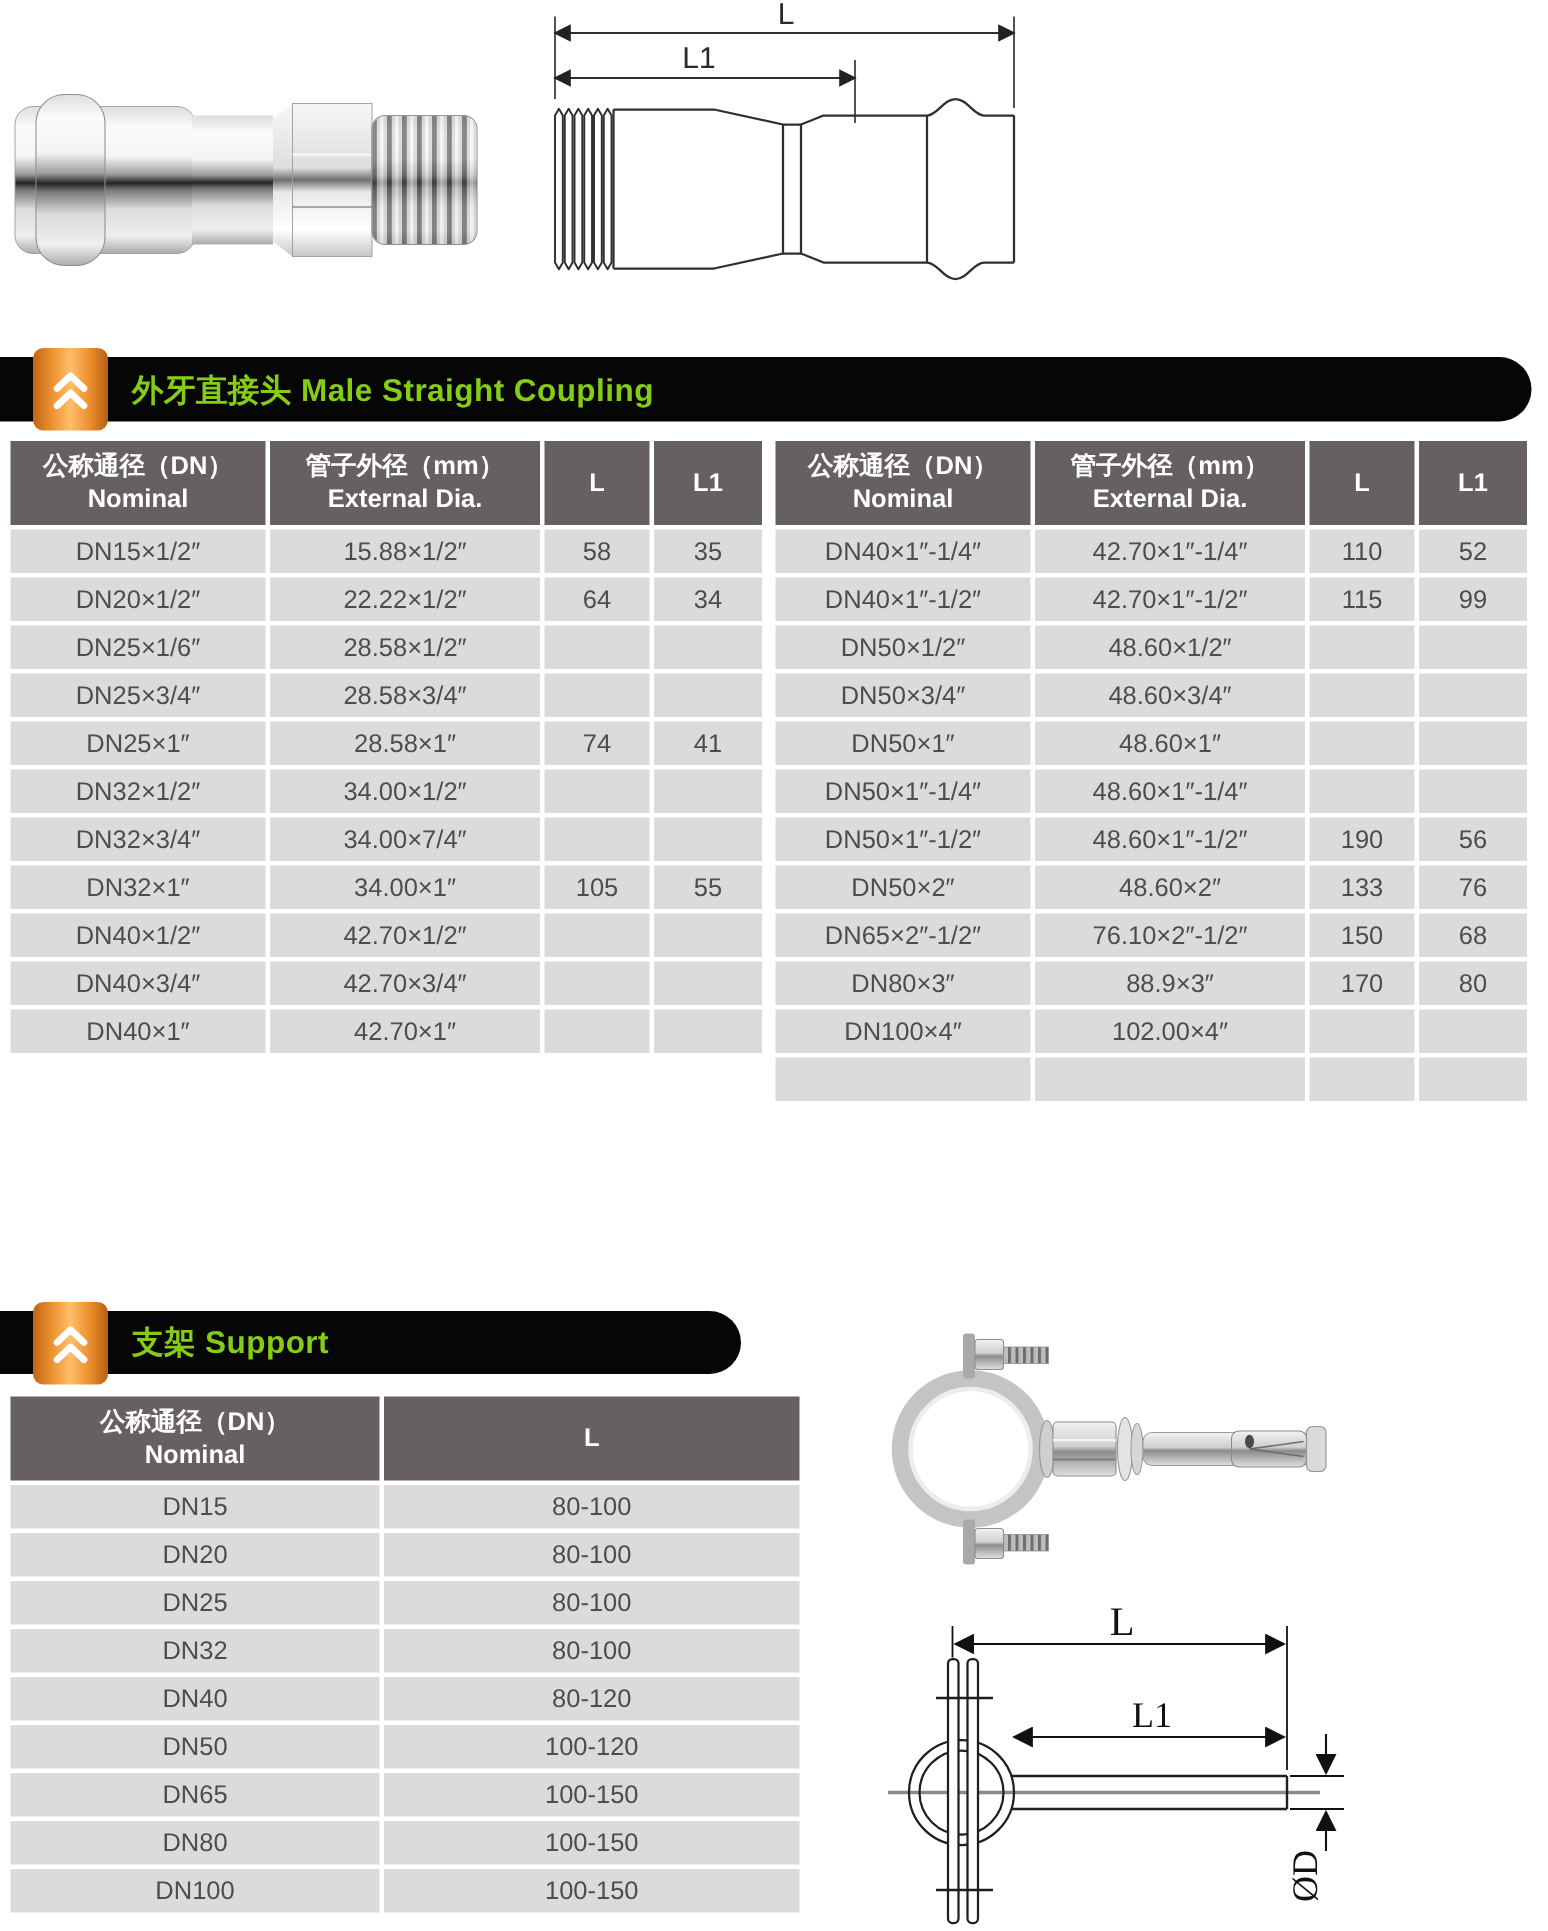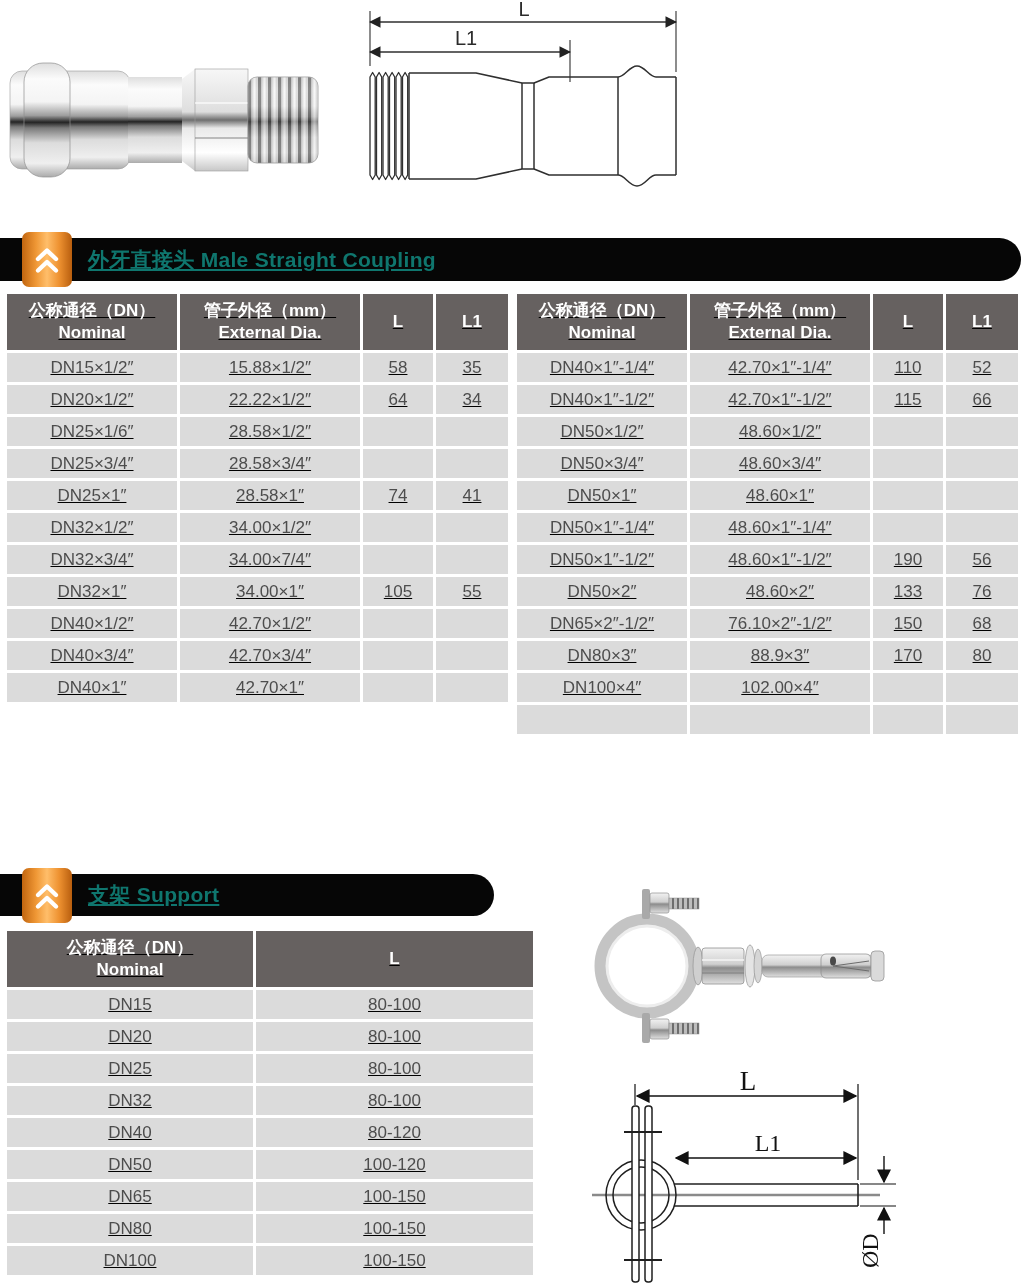--- a/index.html
+++ b/index.html
@@ -6,27 +6,27 @@
   body{font-family:"Liberation Sans",sans-serif;background:#ffffff;}
   #page{position:relative;width:1032px;height:1287px;background:#ffffff;overflow:hidden;}
 
   .figure{position:absolute;}
 
   
   .band{position:absolute;background:#060606;border-radius:0 22px 22px 0;}
   #band-coupling{left:0;top:238px;width:1021px;height:43px;}
   #band-support{left:0;top:874px;width:494px;height:42px;}
   .band-title{position:absolute;left:88px;top:50%;transform:translateY(-50%);
-    color:#0f766e;font-size:21px;font-weight:bold;letter-spacing:.3px;white-space:nowrap;text-decoration:underline;}
+    color:#84cc16;font-size:21px;font-weight:bold;letter-spacing:.3px;white-space:nowrap;}
   .band-icon{position:absolute;left:22px;top:-6px;width:50px;height:55px;border-radius:7px;
     background:linear-gradient(90deg,#c1650f 0%,#ef9735 28%,#ffbe6a 50%,#ee9231 74%,#b85e0e 100%);
     display:flex;align-items:center;justify-content:center;}
 
   
-  table.data{position:absolute;border-collapse:separate;border-spacing:3px;table-layout:fixed;text-decoration:underline;}
+  table.data{position:absolute;border-collapse:separate;border-spacing:3px;table-layout:fixed;}
   table.data th{background:#666160;color:#ffffff;font-size:17px;font-weight:bold;
     text-align:center;vertical-align:middle;height:56px;line-height:1.3;padding:0 2px;}
   table.data td{background:#dbdbdb;color:#4d4d4d;font-size:17px;text-align:center;
     vertical-align:middle;height:29px;padding:0 2px;white-space:nowrap;overflow:hidden;}
 </style>
 </head>
 <body>
 
 <div id="page">
 
@@ -229,21 +229,21 @@
     <tr>
           <td>DN40×1″-1/4″</td>
           <td>42.70×1″-1/4″</td>
           <td>110</td>
           <td>52</td>
         </tr>
     <tr>
           <td>DN40×1″-1/2″</td>
           <td>42.70×1″-1/2″</td>
           <td>115</td>
-          <td>66</td>
+          <td>99</td>
         </tr>
     <tr>
           <td>DN50×1/2″</td>
           <td>48.60×1/2″</td>
           <td></td>
           <td></td>
         </tr>
     <tr>
           <td>DN50×3/4″</td>
           <td>48.60×3/4″</td>

